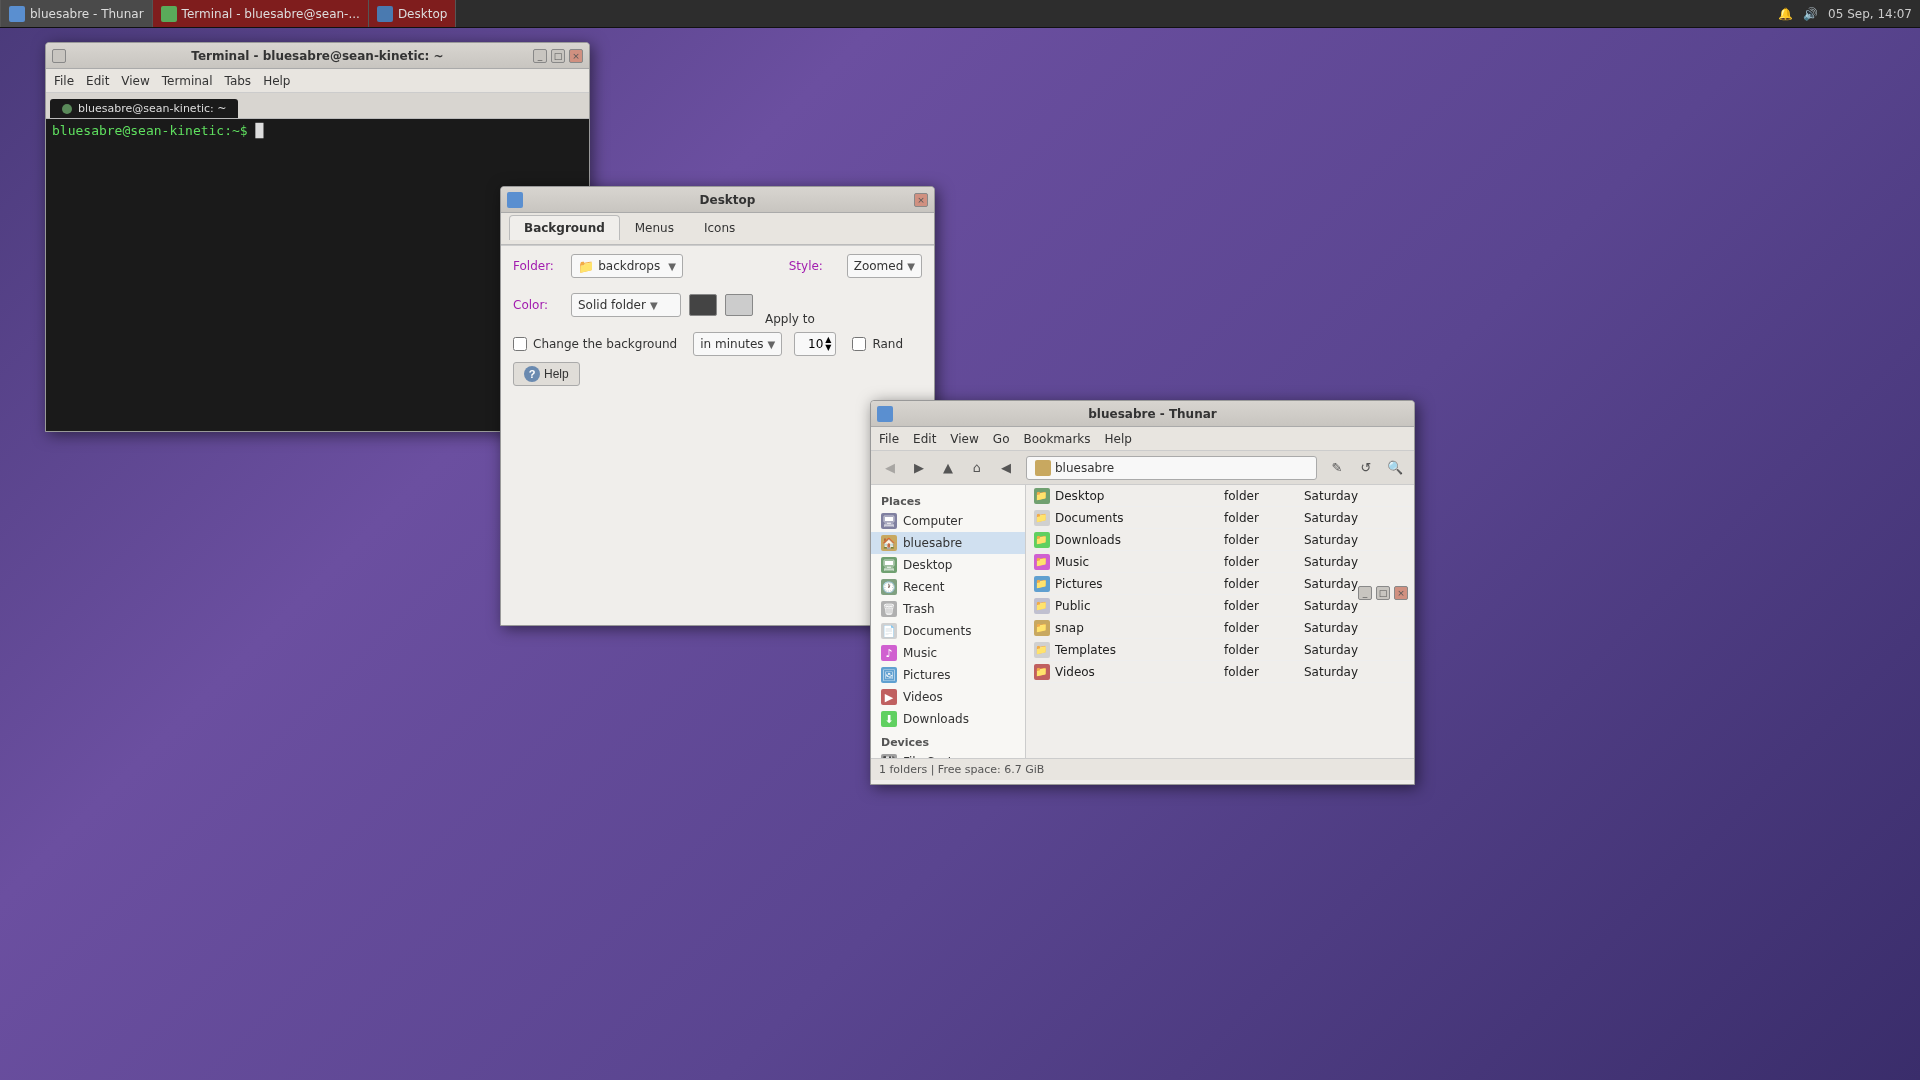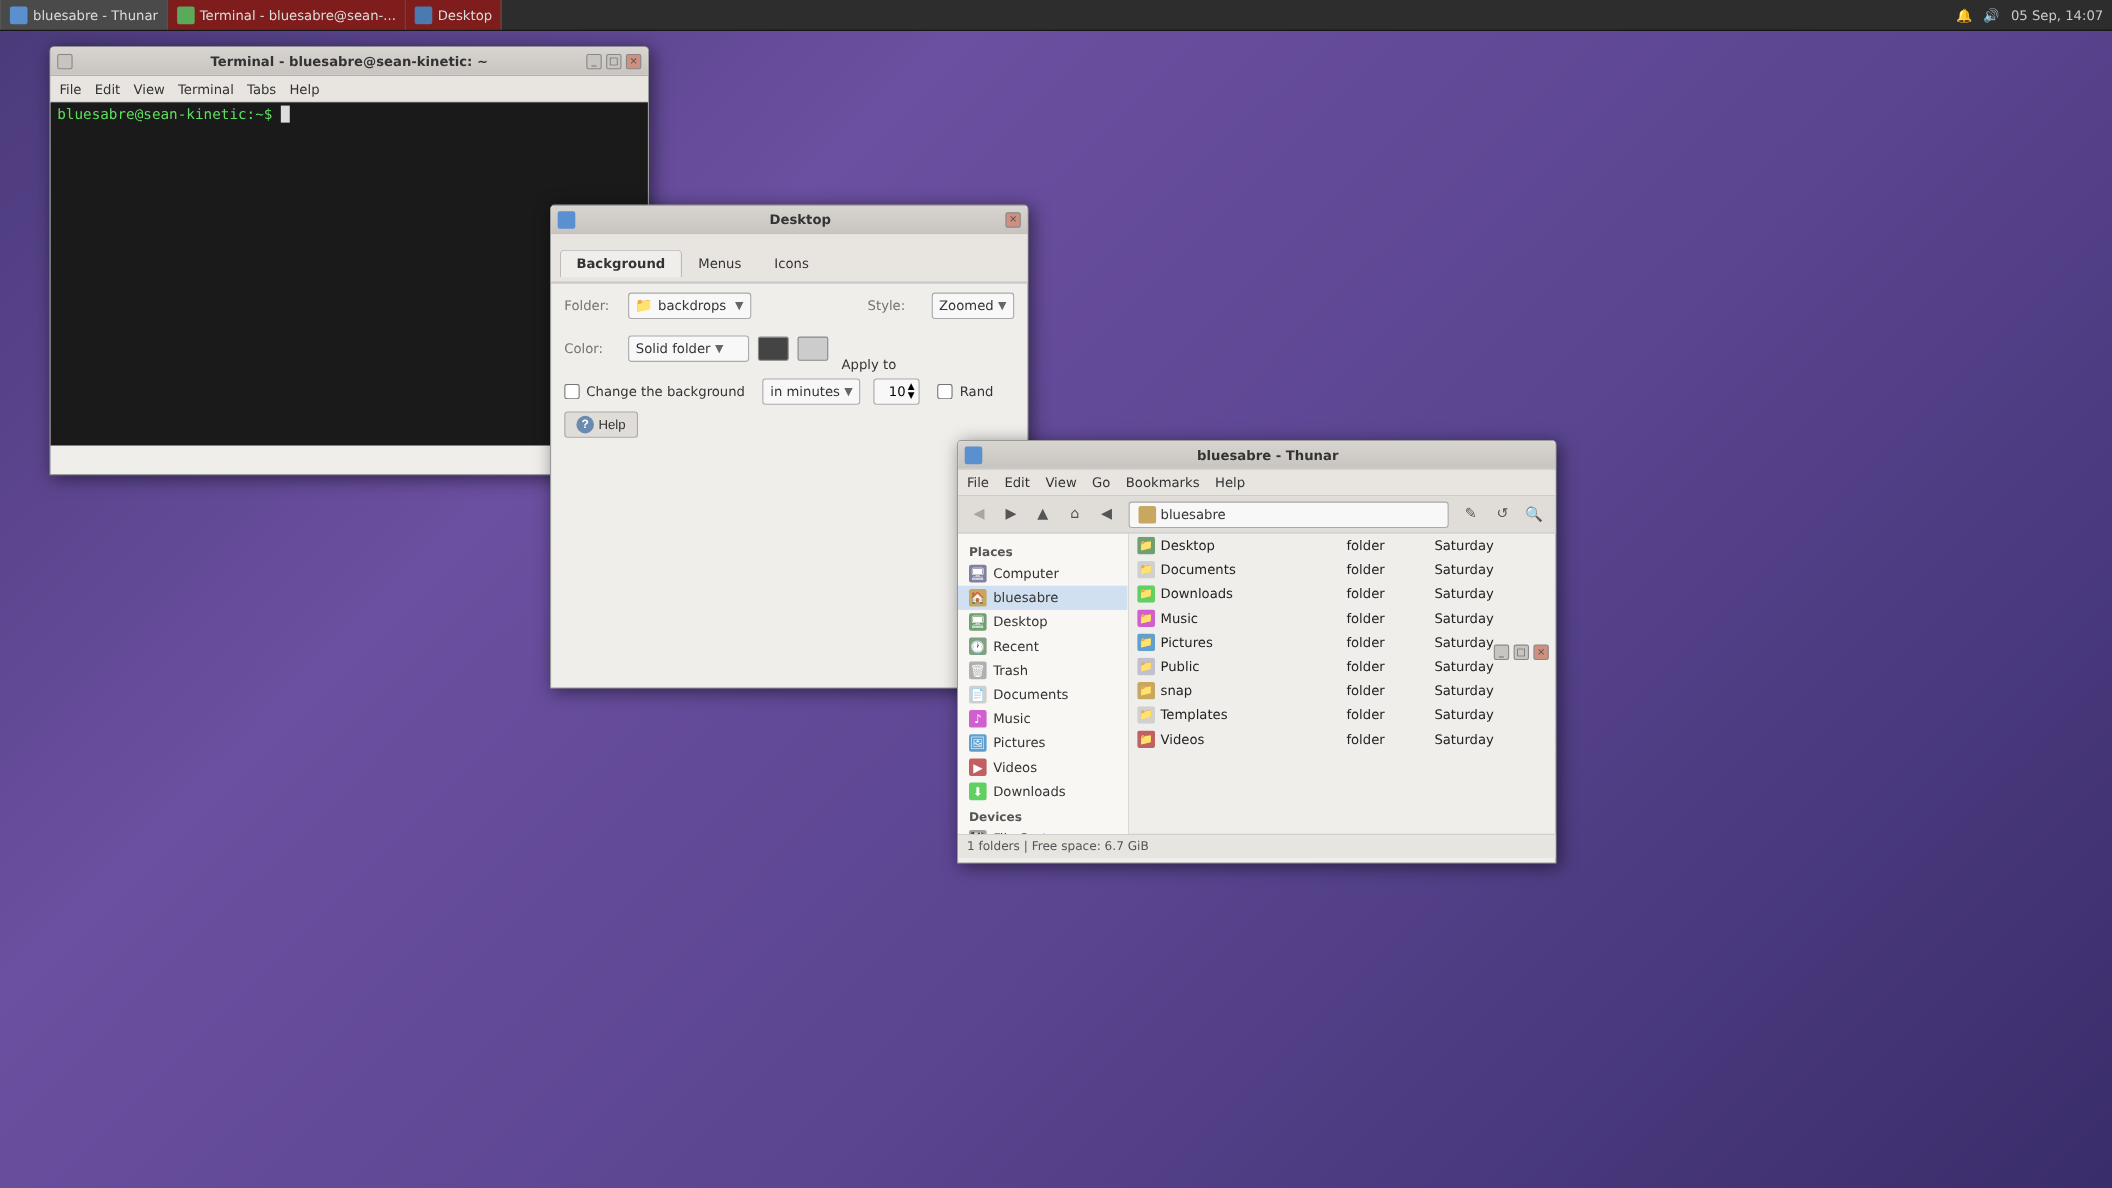--- a/index.html
+++ b/index.html
@@ -175,21 +175,21 @@
     }
 
     
     .desktop-settings-window {
       top: 186px;
       left: 500px;
       width: 435px;
       height: 440px;
     }
     .settings-tabs {
-      height: 44px;
+      height: 32px;
       background: #e8e5e0;
       border-bottom: 1px solid #bbb;
       display: flex;
       align-items: flex-end;
       padding: 4px 8px;
     }
     .settings-tab {
       padding: 5px 14px;
       font-size: 12px;
       color: #333;
@@ -237,21 +237,21 @@
       border-top: 1px solid #ccc;
     }
     .settings-row {
       display: flex;
       align-items: center;
       margin-bottom: 6px;
       gap: 8px;
     }
     .settings-row label {
       font-size: 12px;
-      color: #737373;
+      color: #a21caf;
       width: 50px;
     }
     .dropdown-box {
       height: 24px;
       background: #f8f8f8;
       border: 1px solid #aaa;
       border-radius: 3px;
       padding: 0 6px;
       font-size: 12px;
       color: #333;
@@ -538,20 +538,26 @@
     </div>
   </div>
   <div class="terminal-menubar">
     <span class="terminal-menu-item">File</span>
     <span class="terminal-menu-item">Edit</span>
     <span class="terminal-menu-item">View</span>
     <span class="terminal-menu-item">Terminal</span>
     <span class="terminal-menu-item">Tabs</span>
     <span class="terminal-menu-item">Help</span>
   </div>
+  <div class="terminal-tabs">
+    <div class="terminal-tab">
+      <div class="terminal-tab-dot"></div>
+      <span>bluesabre@sean-kinetic: ~</span>
+    </div>
+  </div>
   <div class="terminal-body">
     <span class="terminal-prompt">bluesabre@sean-kinetic:~$</span>
     <span style="color:#ddd; animation: blink 1s infinite;">█</span>
   </div>
 </div>
 
 <div class="window desktop-settings-window">
   <div class="window-titlebar">
     <div style="width:16px;height:16px;background:#5a8fd0;border-radius:2px;margin-right:4px;flex-shrink:0;"></div>
     <div class="window-title">Desktop</div>

